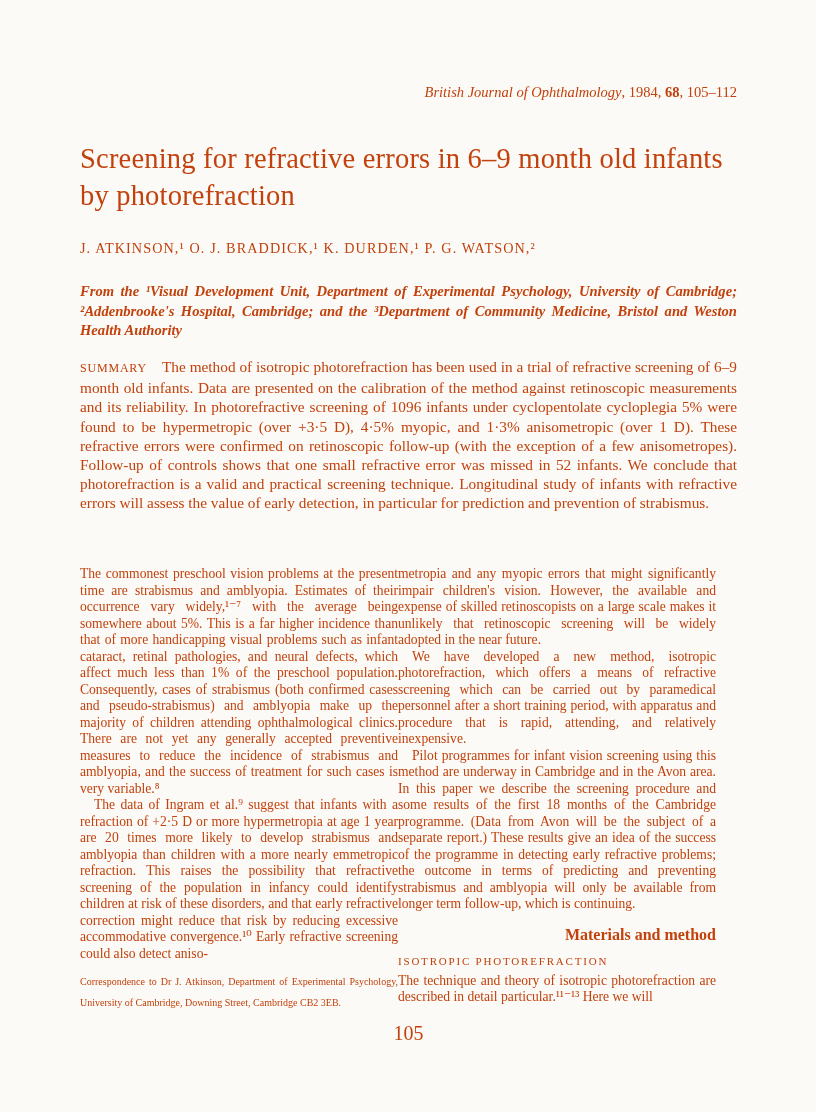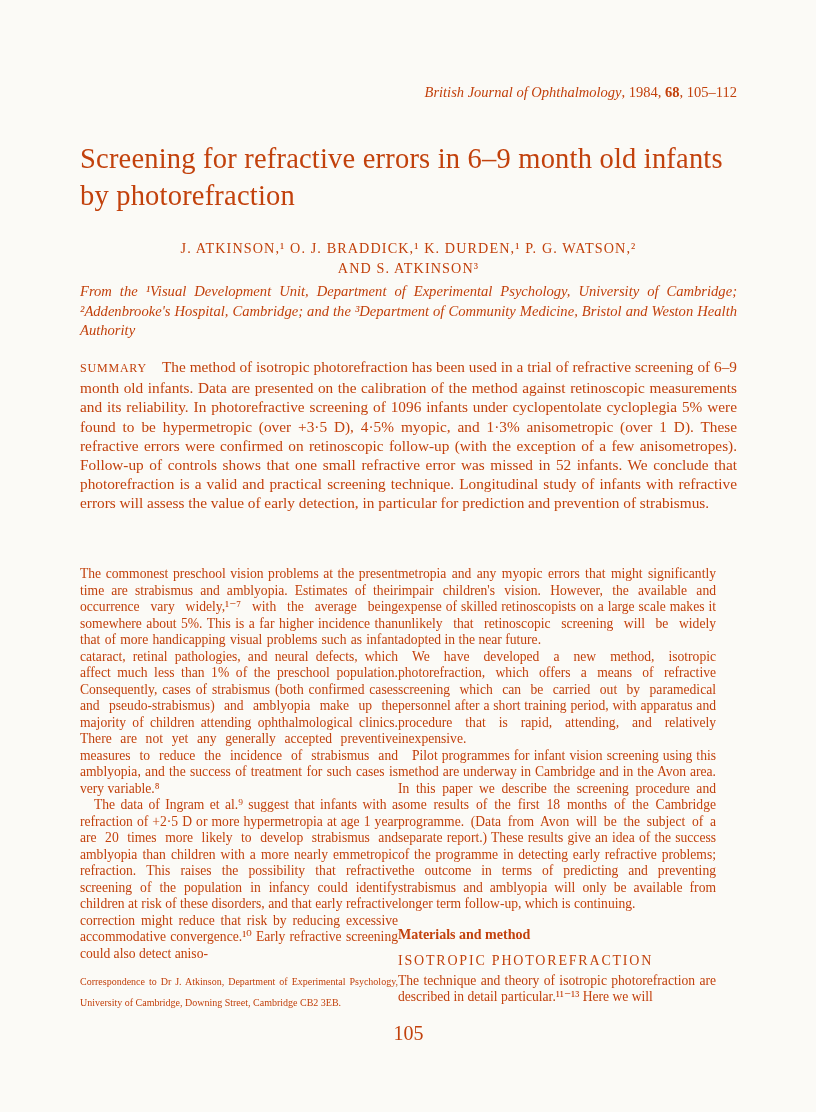--- a/index.html
+++ b/index.html
@@ -35,27 +35,27 @@
     font-weight: 400;
   }
 
   .authors {
     position: absolute;
     top: 238px; left: 80px; width: 657px;
     font-size: 14.2px;
     letter-spacing: 1.1px;
     line-height: 20px;
   }
-  .authors .line { display: block; text-align: center; }
+  .authors .line { display: block; }
 
   .affiliation {
     position: absolute;
     top: 282px; left: 80px; width: 657px;
     font-style: italic;
-    font-weight: normal;
+    font-weight: bold;
     font-size: 14.6px;
     line-height: 19.5px;
     text-align: justify;
   }
 
   .summary {
     position: absolute;
     top: 357px; left: 80px; width: 657px;
     font-size: 15.3px;
     line-height: 19.2px;
@@ -83,26 +83,26 @@
 
   .footnote {
     margin-top: 9px;
     font-size: 10px;
     line-height: 21px;
     text-align: justify;
   }
 
   .section-heading {
     font-weight: bold;
-    font-size: 14px;
+    font-size: 16px;
     margin: 14px 0 10px 0;
-    text-align: left;
+    text-align: right;
   }
   .subsection-heading {
-    font-size: 14px;
+    font-size: 11px;
     letter-spacing: 1.8px;
     margin: 0 0 3px 0;
     text-align: left;
   }
 
   .page-number {
     position: absolute;
     top: 1022px; left: 80px; width: 657px;
     text-align: center;
     font-size: 20px;
@@ -114,21 +114,20 @@
 <div class="page">
 
   <div class="journal-line">
     <span class="journal-name">British Journal of Ophthalmology</span><span>, 1984, </span><span class="journal-vol">68</span><span>, 105–112</span>
   </div>
 
   <h1 class="title" style="margin:0; font-weight:400;">Screening for refractive errors in 6–9 month old infants by photorefraction</h1>
 
   <div class="authors">
     <span class="line">J. ATKINSON,¹ O. J. BRADDICK,¹ K. DURDEN,¹ P. G. WATSON,²</span>
-    <span class="line">AND S. ATKINSON³</span>
   </div>
 
   <div class="affiliation">From the ¹Visual Development Unit, Department of Experimental Psychology, University of Cambridge; ²Addenbrooke's Hospital, Cambridge; and the ³Department of Community Medicine, Bristol and Weston Health Authority</div>
 
   <div class="summary">
     <span class="summary-label">SUMMARY</span><span>The method of isotropic photorefraction has been used in a trial of refractive screening of 6–9 month old infants. Data are presented on the calibration of the method against retinoscopic measurements and its reliability. In photorefractive screening of 1096 infants under cyclopentolate cycloplegia 5% were found to be hypermetropic (over +3·5 D), 4·5% myopic, and 1·3% anisometropic (over 1 D). These refractive errors were confirmed on retinoscopic follow-up (with the exception of a few anisometropes). Follow-up of controls shows that one small refractive error was missed in 52 infants. We conclude that photorefraction is a valid and practical screening technique. Longitudinal study of infants with refractive errors will assess the value of early detection, in particular for prediction and prevention of strabismus.</span>
   </div>
 
   <div class="columns">
 

